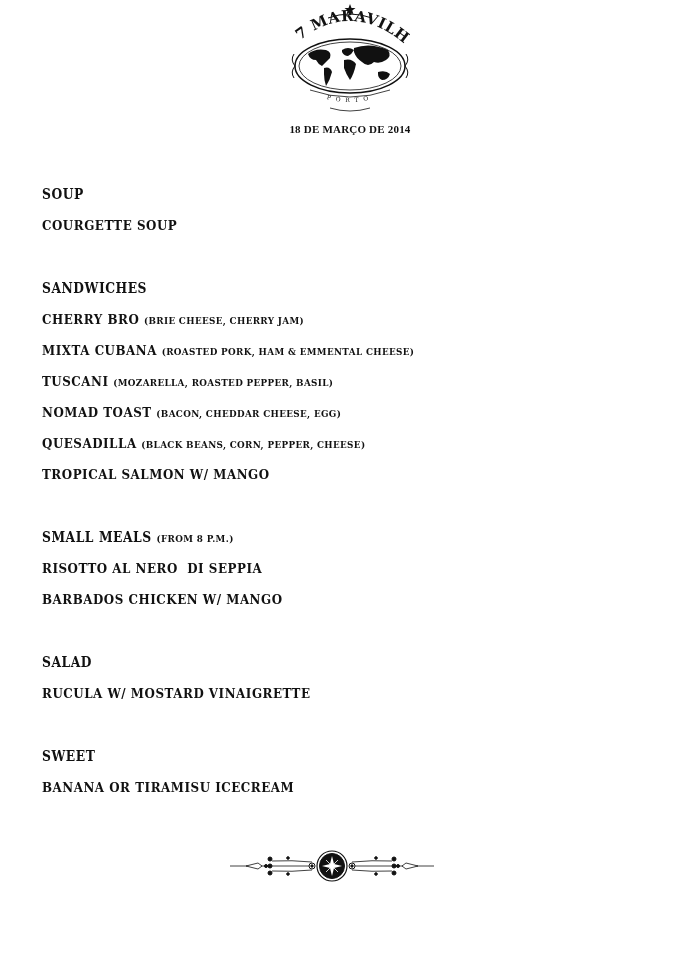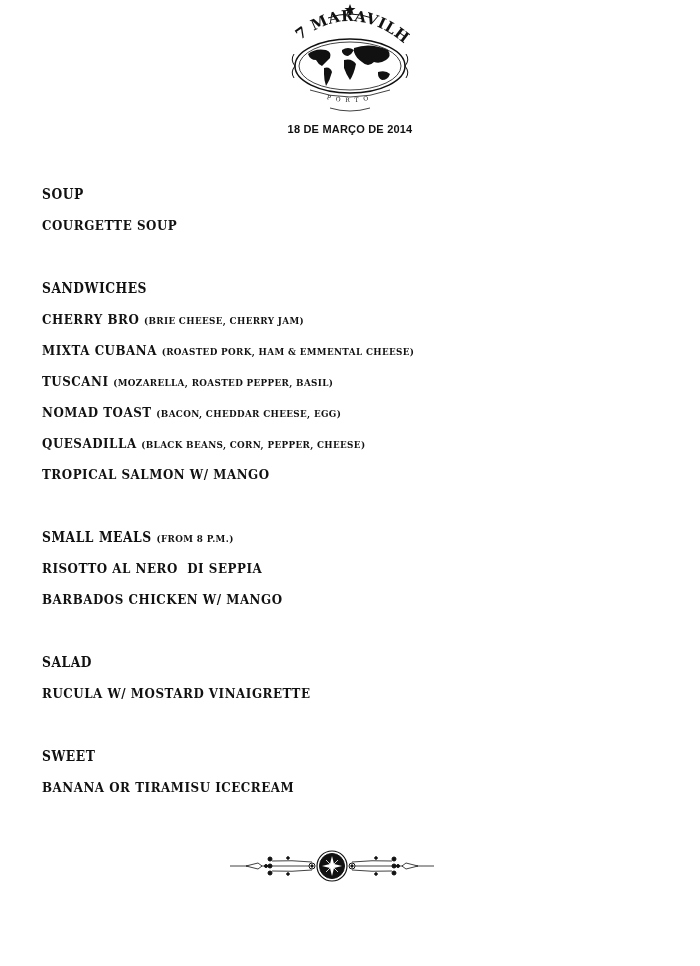--- a/index.html
+++ b/index.html
@@ -1,18 +1,18 @@
 <!DOCTYPE html>
 <html><head>
   <meta charset="utf-8">
   <style>
     html, body { margin:0; padding:0; background:#ffffff; }
     body { width:700px; height:966px; position:relative; overflow:hidden; color:#111; font-family:"DejaVu Serif", serif; }
     .logo { position:absolute; left:290px; top:2px; width:120px; height:115px; }
-    .date { position:absolute; left:0; width:700px; top:123px; text-align:center; font-family:Liberation Sans, sans-serif; font-weight:bold; font-size:11px; letter-spacing:0.2px; }
+    .date { position:absolute; left:0; width:700px; top:123px; text-align:center; font-family:Liberation Serif, serif; font-weight:bold; font-size:11px; letter-spacing:0.2px; }
     .menu { position:absolute; left:42px; top:0; width:620px; }
     .line { position:absolute; left:0; white-space:nowrap; font-family:"DejaVu Serif", serif; font-weight:bold; font-size:13.5px; letter-spacing:0.6px; transform:scaleX(0.88); transform-origin:left center; }
     .line .desc { font-size:10px; letter-spacing:0.4px; }
     .heading { font-size:14px; }
     .ornament { position:absolute; left:228px; top:850px; width:208px; height:32px; }
   </style>
 </head>
 <body>
 
 <svg class="logo" viewBox="0 0 120 115">

